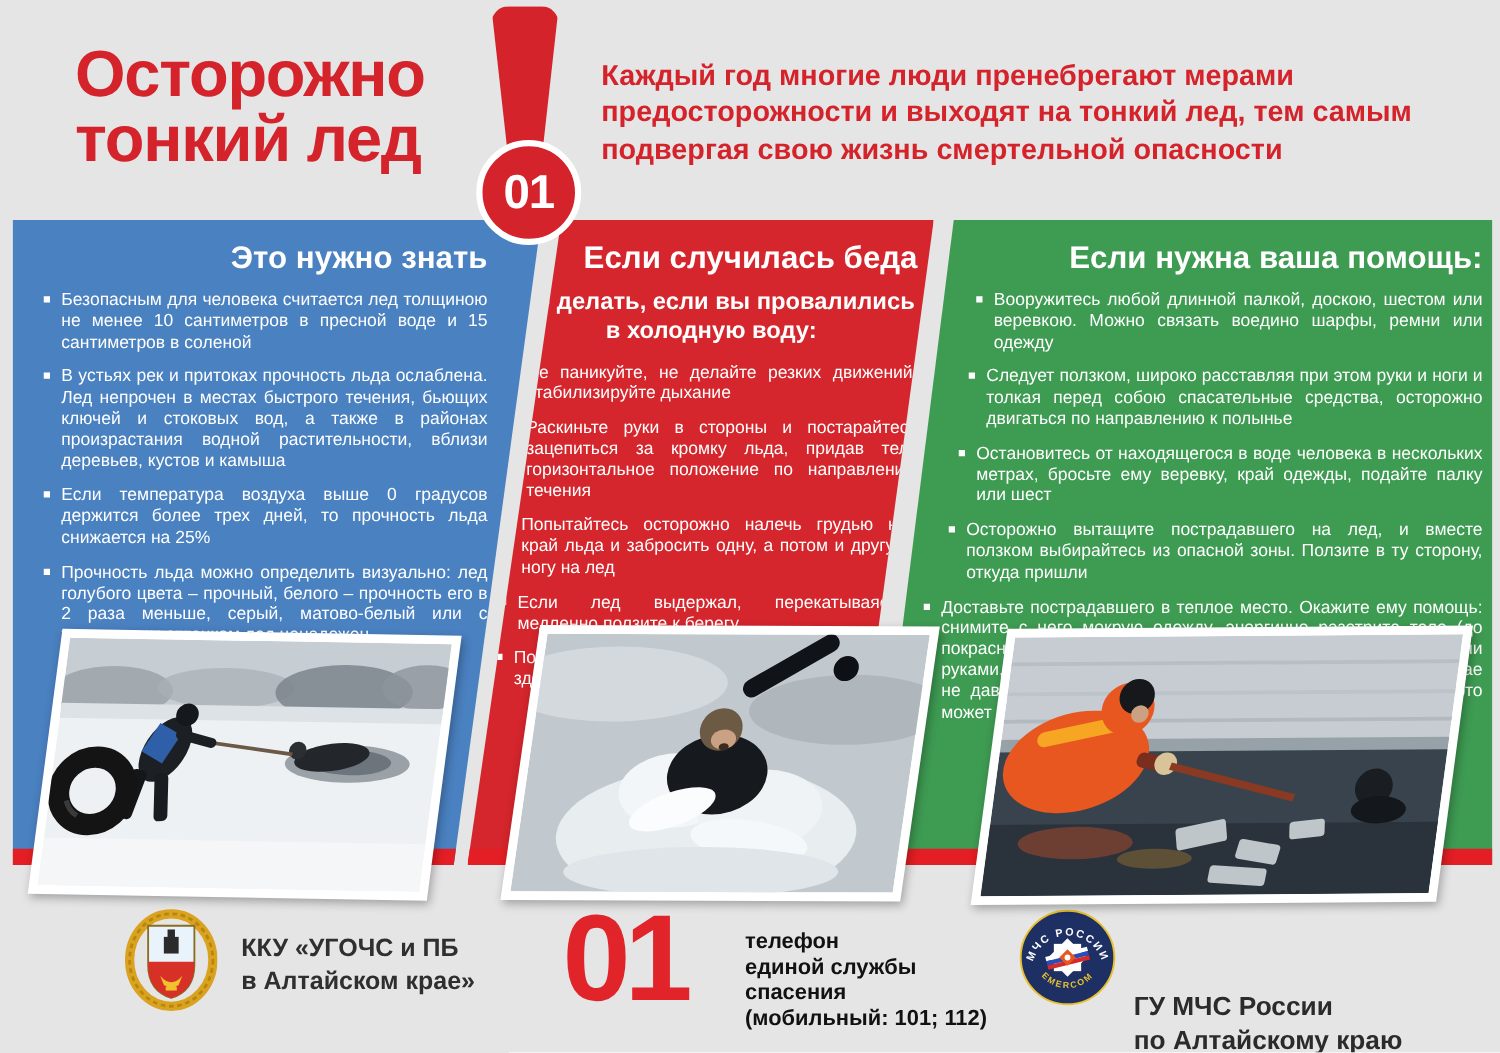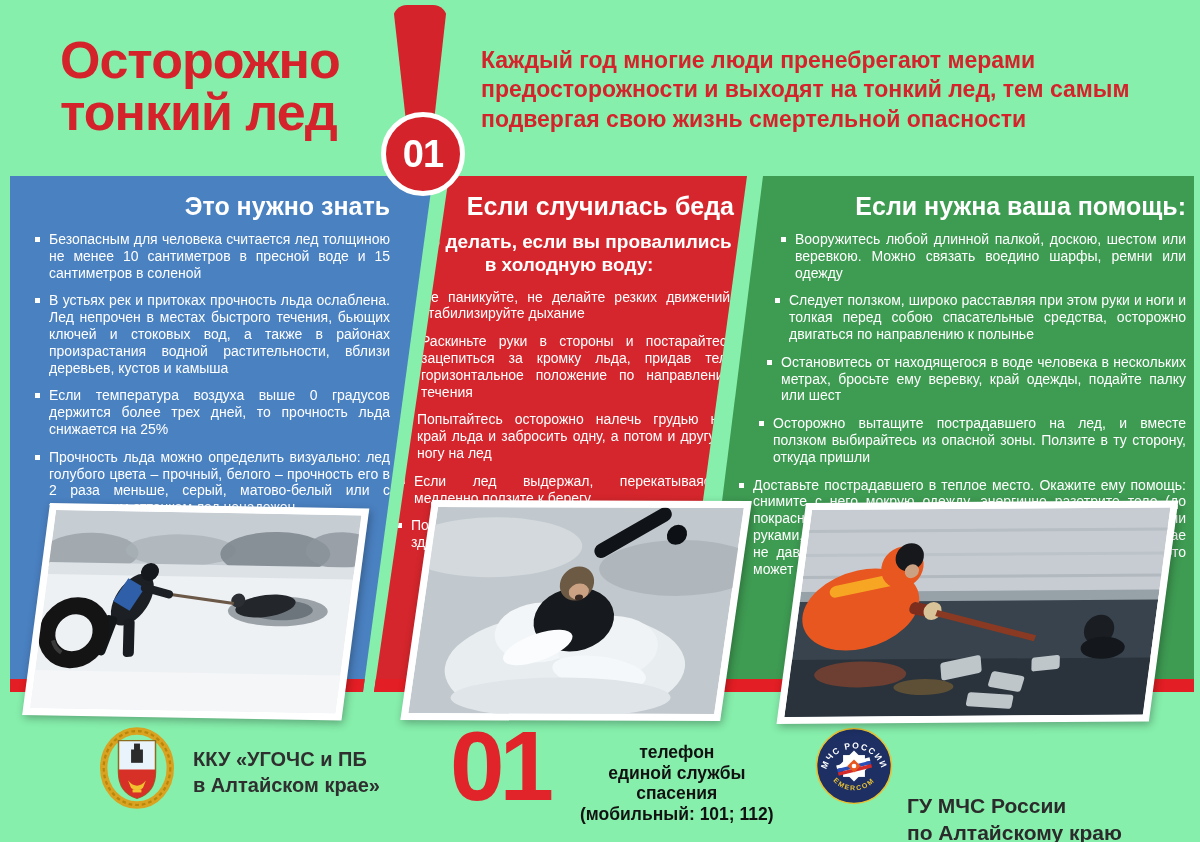--- a/index.html
+++ b/index.html
@@ -1,16 +1,16 @@
 <!DOCTYPE html>
 <html lang="ru"><head>
 <meta charset="utf-8">
 <style>
   html,body{margin:0;padding:0;background:#fff;}
-  .page{position:relative;width:1200px;height:842px;background:#86efac;overflow:hidden;
+  .page{position:relative;width:1200px;height:842px;background:#e5e5e5;overflow:hidden;
         font-family:"Liberation Sans",sans-serif;}
   
   .title{position:absolute;left:60px;top:34px;font-size:52px;font-weight:bold;
          color:#d4232b;line-height:1.0;letter-spacing:-1px;}
   .title span{display:block;}
   .bang-bar{position:absolute;left:393px;top:5px;width:54px;height:116px;background:#d4232b;
             border-radius:14px 14px 8px 8px;clip-path:polygon(0 0,100% 0,76% 100%,24% 100%);}
   .bang-circle{position:absolute;left:381px;top:112px;width:84px;height:84px;border-radius:50%;
             background:#d4232b;border:5px solid #fff;box-sizing:border-box;z-index:6;
             display:flex;align-items:center;justify-content:center;
@@ -50,22 +50,22 @@
   .photo1{left:50px;top:503px;transform:skewX(-6.5deg) rotate(1deg);}
   .photo2{left:432px;top:500px;transform:skewX(-8deg) rotate(0.2deg);}
   .photo3{left:806px;top:503px;transform:skewX(-8deg) rotate(-0.4deg);}
   
   .crest{position:absolute;left:100px;top:727px;}
   .org-left{position:absolute;left:193px;top:746px;font-size:20px;font-weight:bold;
             color:#2f2f2f;line-height:1.3;}
   .org-left span{display:block;}
   .big01{position:absolute;left:450px;top:722px;font-size:98px;font-weight:bold;
          color:#e0242a;line-height:0.9;letter-spacing:-5px;}
-  .phone{position:absolute;left:580px;top:742px;font-size:17.5px;font-weight:bold;
-         color:#111;line-height:1.18;text-align:center;}
+  .phone{position:absolute;left:596px;top:742px;font-size:17.5px;font-weight:bold;
+         color:#111;line-height:1.18;}
   .phone span{display:block;}
   .mchs{position:absolute;left:815px;top:727px;}
   .org-right{position:absolute;left:907px;top:792px;font-size:21px;font-weight:bold;
              color:#2b2b2b;line-height:1.3;}
   .org-right span{display:block;}
 </style>
 </head>
 <body>
 
 <div class="page">

